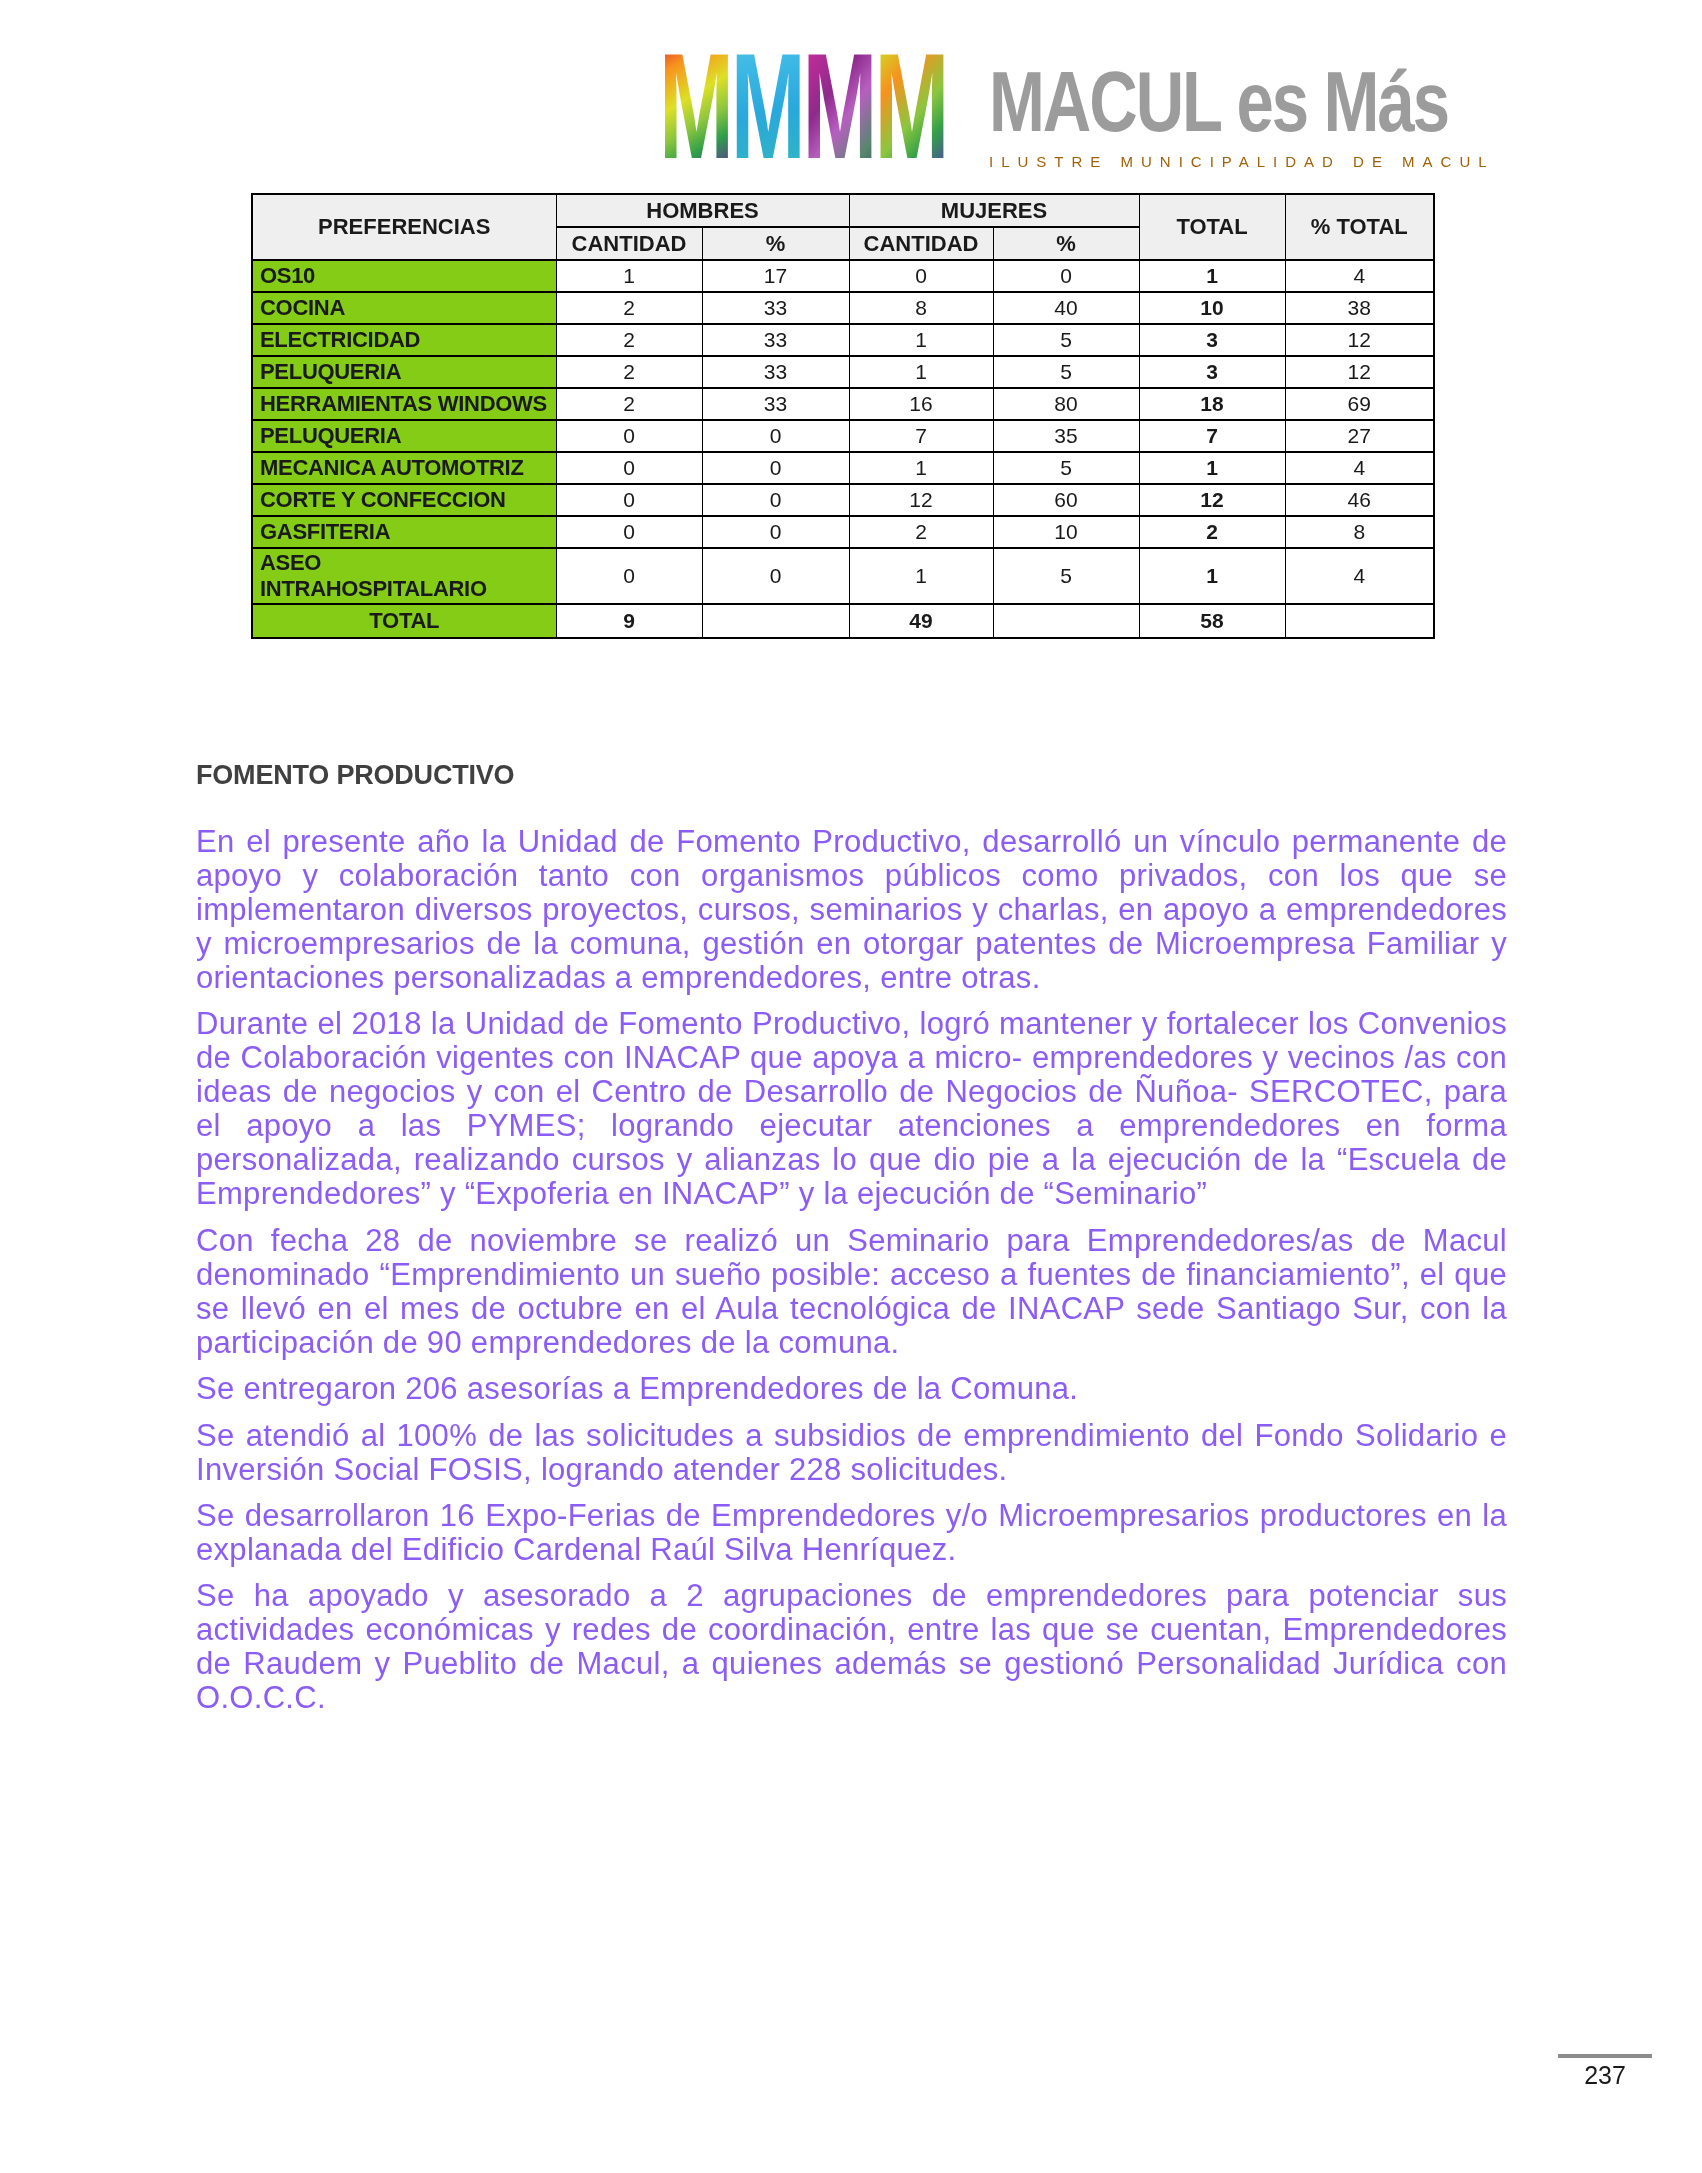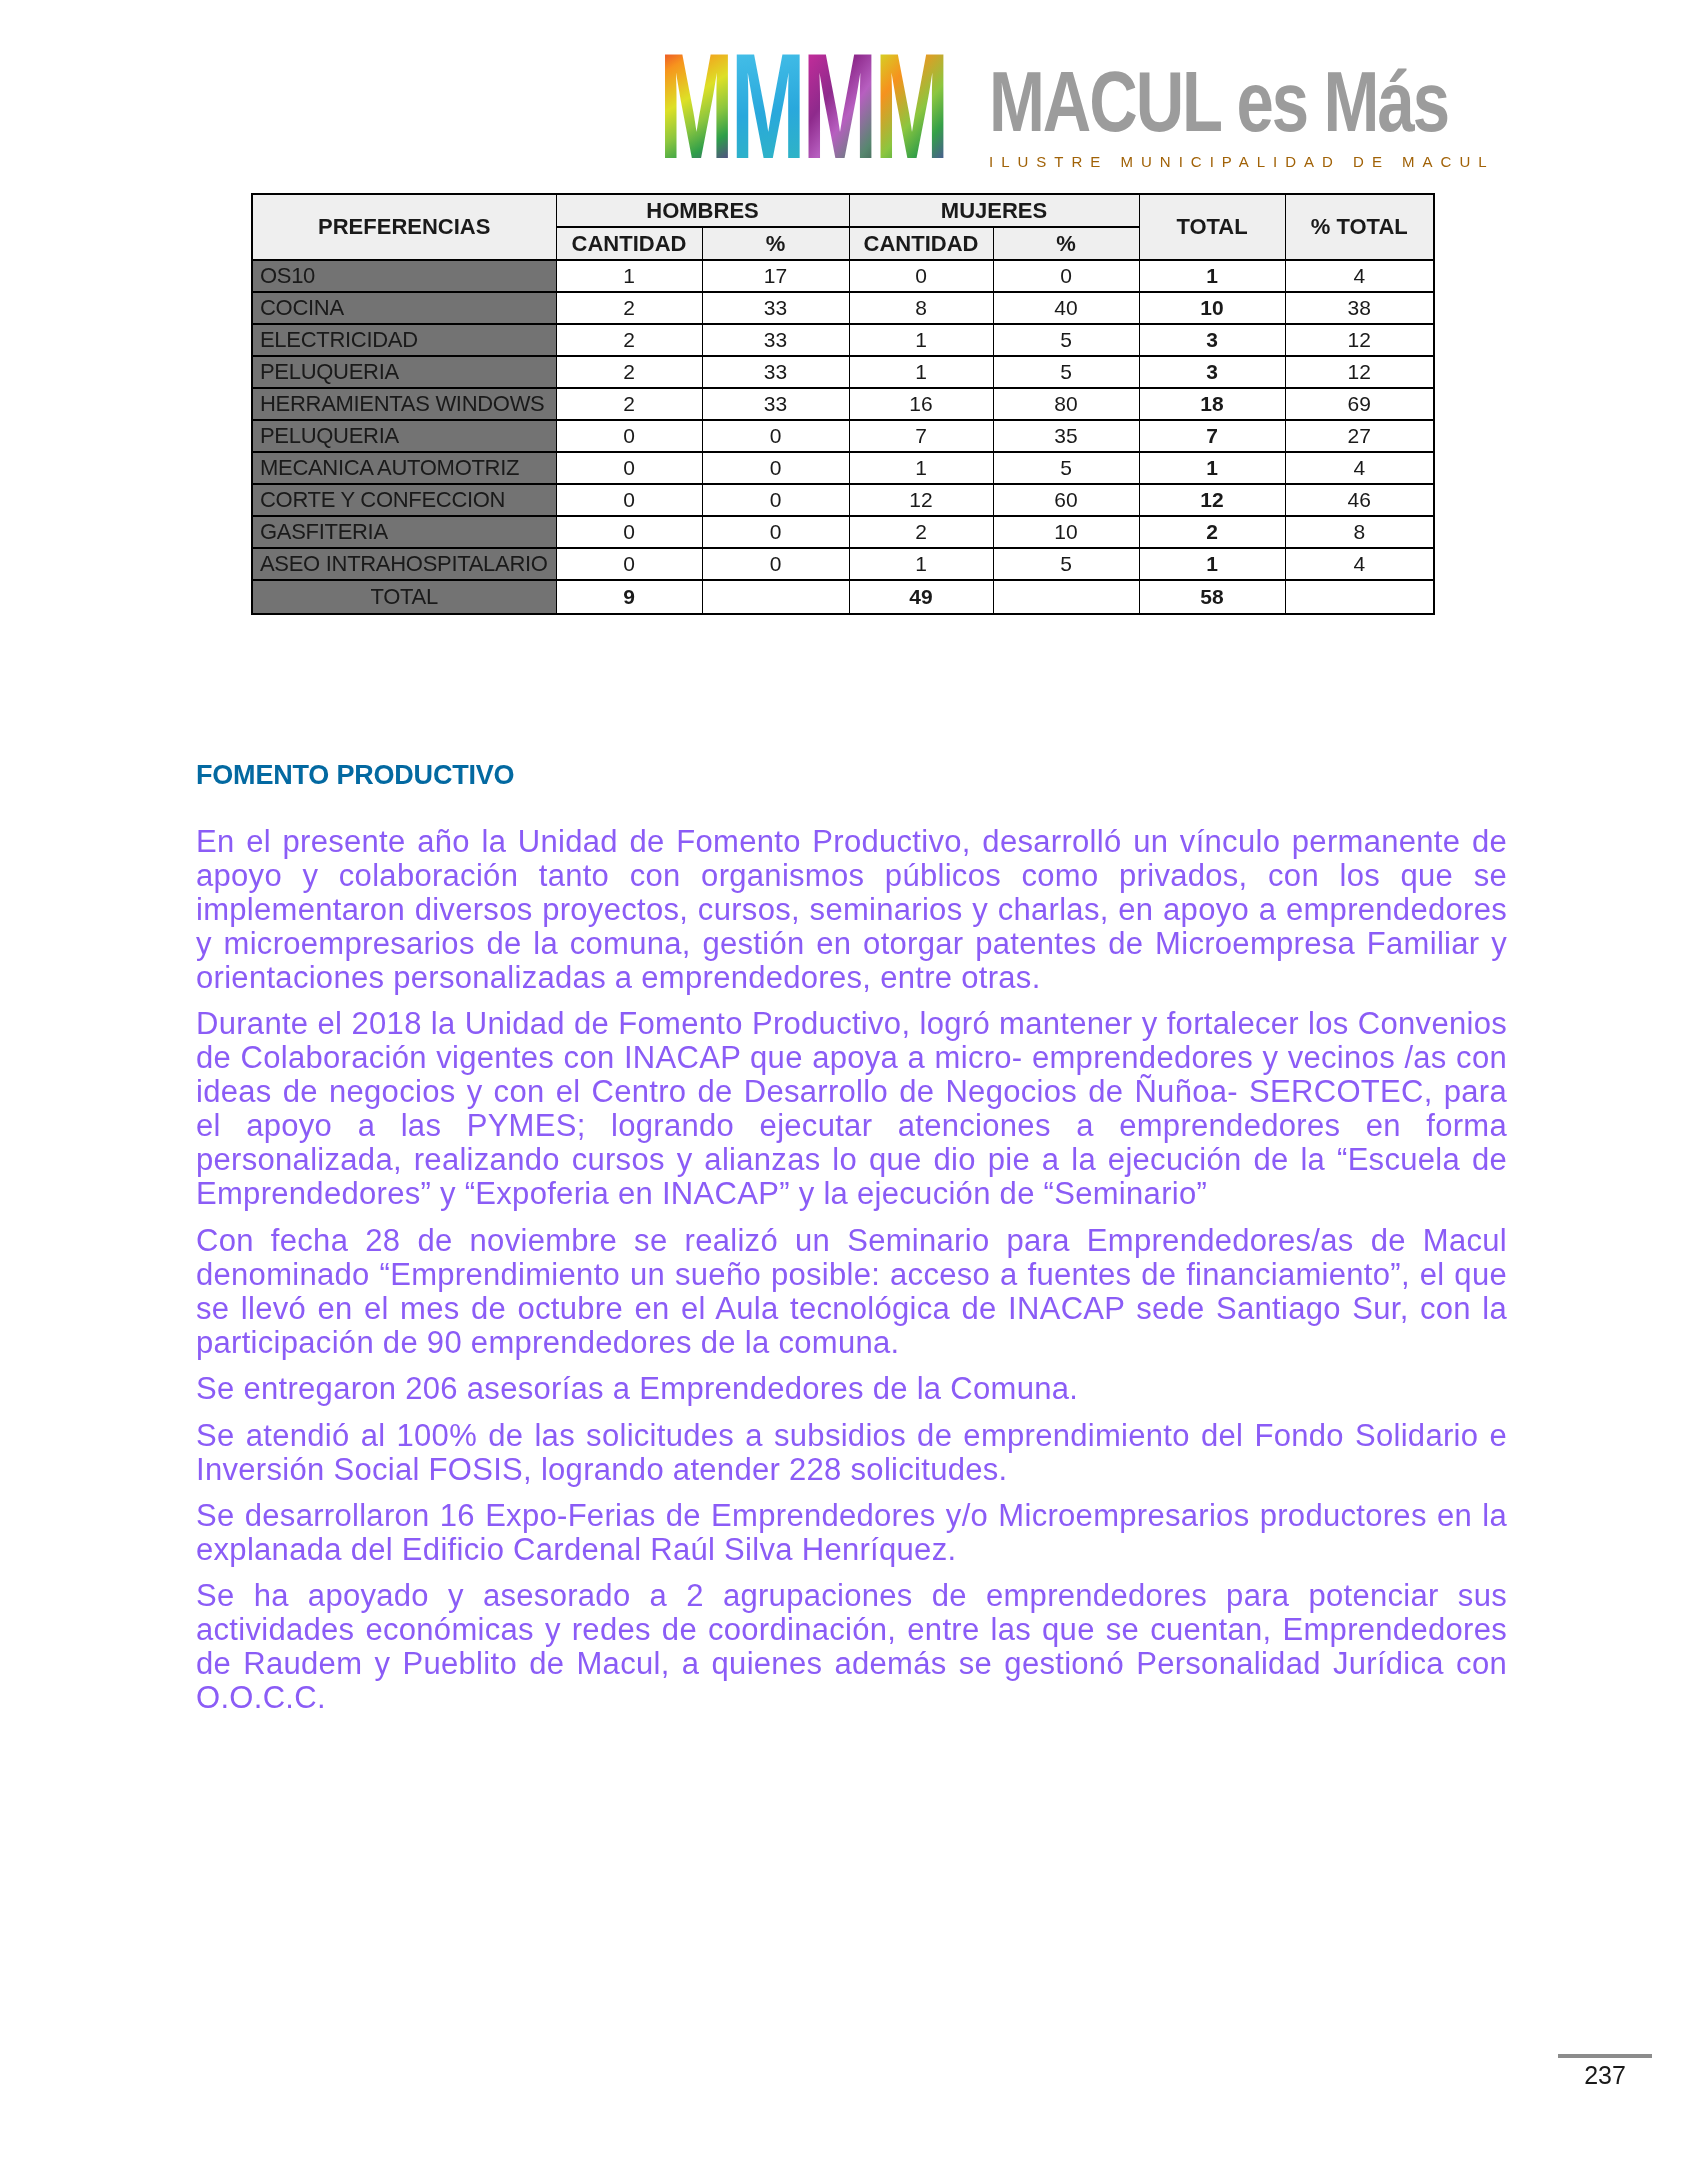--- a/index.html
+++ b/index.html
@@ -38,29 +38,29 @@
   }
   .pref-table th, .pref-table td {
     border:1.8px solid #000; border-top-width:2.6px; border-bottom-width:2.6px;
     height:32px; padding:0.9px 7px; vertical-align:middle; background:#ffffff;
   }
   .pref-table thead th {
     background:#efefef; font-weight:bold; text-align:center; font-size:22px; height:33px;
   }
   .pref-table td { text-align:center; }
   .pref-table td.rowlabel {
-    background:#737373; text-align:left; font-weight:normal; font-size:22px; letter-spacing:-0.3px;
+    background:#84cc16; text-align:left; font-weight:bold; font-size:22px; letter-spacing:-0.3px;
   }
   .pref-table td.totalcol { font-weight:bold; }
   .pref-table tfoot td { font-weight:bold; height:34px; }
   .pref-table tfoot td.rowlabel { text-align:center; }
 
   
   .content { position:absolute; left:196px; top:760px; width:1311px; }
-  .section-title { font-size:27px; font-weight:bold; letter-spacing:-0.2px; margin-bottom:34px; color:#0369a1; }
+  .section-title { font-size:27px; font-weight:bold; letter-spacing:-0.2px; margin-bottom:34px; color:#404040; }
   .content p {
     font-size:31px; line-height:34px; text-align:justify; margin-bottom:12.4px;
     letter-spacing:0.3px; color:#8b5cf6;
   }
 
   
   .pagefoot { position:absolute; left:1558px; top:2054px; width:94px; }
   .footline { width:94px; height:3.5px; background:#8c8c8c; }
   .pagenum { text-align:center; font-size:25px; padding-top:3px; color:#1a1a1a; }
 </style>

